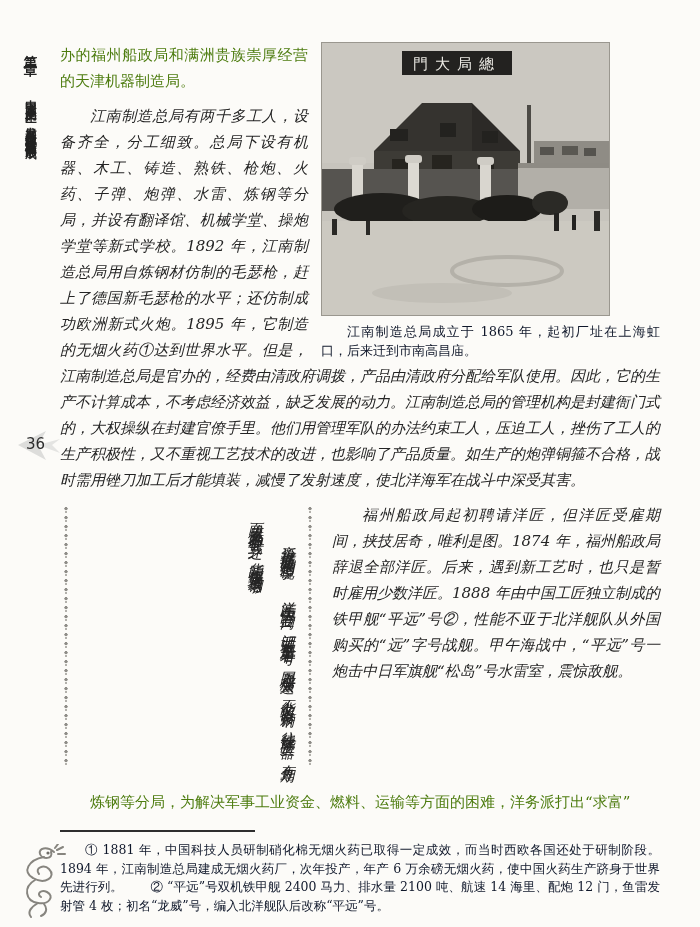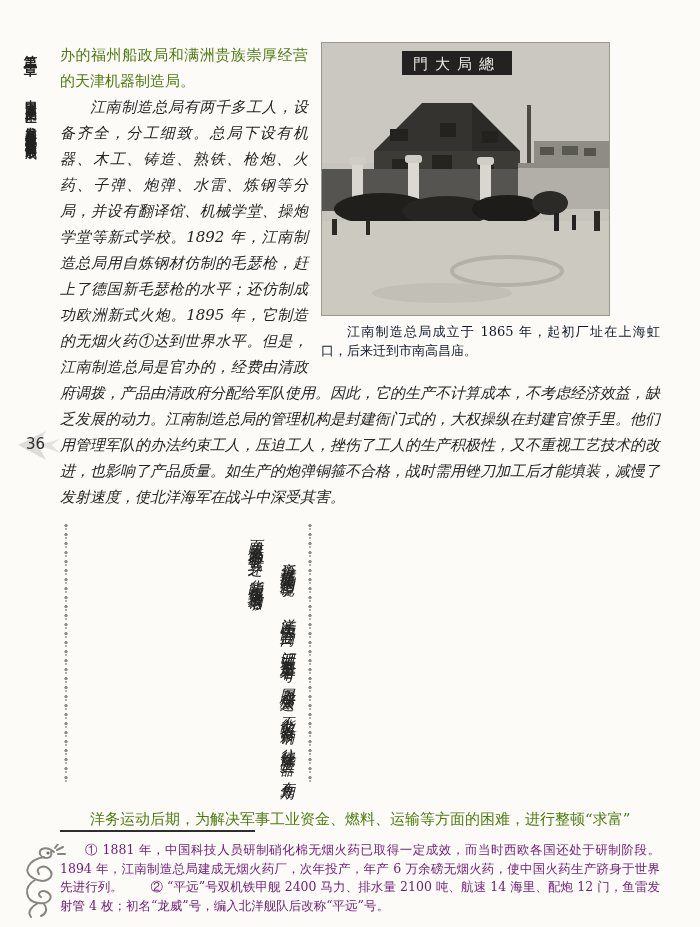--- a/index.html
+++ b/index.html
@@ -17,42 +17,42 @@
   .pagenum-wrap{position:absolute;left:16px;top:427px;width:48px;height:36px;}
   .pagenum-arrow{position:absolute;left:0;top:2px;}
   .pagenum{position:absolute;left:10px;top:8px;font-size:15px;color:#2b2b2b;
     font-family:"DejaVu Sans","Liberation Sans",sans-serif;}
   
   .content{position:absolute;left:60px;top:42px;width:600px;}
   p{margin:0;text-align:justify;}
   .song{font-size:15px;line-height:26px;color:#4d7c0f;}
   .kai{font-size:15px;line-height:26px;color:#242424;font-style:italic;}
   .indent{text-indent:2em;}
-  .mt{}
+  .mt{margin-top:9px;}
   
   .figure{float:right;width:339px;margin:2px 0 8px 13px;}
   .photo{display:block;width:287px;height:272px;border:1px solid #9a978f;background:#c6c3bc;}
   .caption{font-size:13px;line-height:19px;color:#0f172a;margin-top:6px;
     text-indent:2em;text-align:justify;font-style:normal;}
   
   .quote-box{float:left;width:256px;height:270px;margin:8px 16px 6px 0;
     position:relative;box-sizing:border-box;padding:10px 14px;}
   .orn{position:absolute;top:4px;bottom:4px;width:8px;
     background-image:radial-gradient(circle at 50% 40%,#8f8d88 1.4px,rgba(0,0,0,0) 1.9px),
                      radial-gradient(circle at 50% 75%,#b3b1ac 1px,rgba(0,0,0,0) 1.4px);
     background-size:8px 9px;}
   .orn.left{left:2px;} .orn.right{right:2px;}
   .quote-text{writing-mode:vertical-rl;text-orientation:upright;
     height:250px;width:228px;margin:0 auto;
     font-size:14.5px;line-height:2.2;letter-spacing:2px;
     font-style:italic;color:#242424;text-indent:1.6em;}
   
   .footer{position:absolute;left:60px;top:830px;width:600px;}
   .foot-rule{width:195px;height:2px;background:#2e2e2e;}
-  .footnotes{font-size:12.5px;line-height:18.5px;color:#701a75;margin-top:9px;
+  .footnotes{font-size:12.5px;line-height:18.5px;color:#0f172a;margin-top:9px;
     text-align:justify;text-indent:2em;}
   .footnotes .note2{margin-left:2.2em;}
   
   .dragon{position:absolute;left:14px;top:844px;}
   .clear{clear:both;}
 </style>
 </head>
 <body>
 
 <div class="page">
@@ -129,25 +129,26 @@
     <p class="song">办的福州船政局和满洲贵族崇厚经营的天津机器制造局。</p>
 
     <p class="kai indent mt">江南制造总局有两千多工人，设备齐全，分工细致。总局下设有机器、木工、铸造、熟铁、枪炮、火药、子弹、炮弹、水雷、炼钢等分局，并设有翻译馆、机械学堂、操炮学堂等新式学校。1892 年，江南制造总局用自炼钢材仿制的毛瑟枪，赶上了德国新毛瑟枪的水平；还仿制成功欧洲新式火炮。1895 年，它制造的无烟火药①达到世界水平。但是，江南制造总局是官办的，经费由清政府调拨，产品由清政府分配给军队使用。因此，它的生产不计算成本，不考虑经济效益，缺乏发展的动力。江南制造总局的管理机构是封建衙门式的，大权操纵在封建官僚手里。他们用管理军队的办法约束工人，压迫工人，挫伤了工人的生产积极性，又不重视工艺技术的改进，也影响了产品质量。如生产的炮弹铜箍不合格，战时需用锉刀加工后才能填装，减慢了发射速度，使北洋海军在战斗中深受其害。</p>
 
     <aside class="quote-box">
       <div class="orn left"></div>
       <div class="orn right"></div>
       <div class="quote-text">奕䜣批评洋匠唯利是图说：“洋匠与中国立合同，订明若干年造船若干号，因恐成船太速，不能久留以食薪饷，往往派华匠造一器，有先期而成者必以为不中程式弃之，华匠相率缓延遂成锢习。”</div>
     </aside>
 
+    <p class="kai indent mt">福州船政局起初聘请洋匠，但洋匠受雇期间，挟技居奇，唯利是图。1874 年，福州船政局辞退全部洋匠。后来，遇到新工艺时，也只是暂时雇用少数洋匠。1888 年由中国工匠独立制成的铁甲舰“平远”号②，性能不亚于北洋舰队从外国购买的“远”字号战舰。甲午海战中，“平远”号一炮击中日军旗舰“松岛”号水雷室，震惊敌舰。</p>
 
 
     <div class="clear"></div>
 
-    <p class="song indent" style="margin-top:12px;">洋务运动后期，为解决军事工业资金、燃料、运输等方面的困难，进行整顿“求富”</p>
+    <p class="song indent" style="margin-top:12px;">炼钢等分局，为解决军事工业资金、燃料、运输等方面的困难，洋务派打出“求富”</p>
   </div>
 
   <div class="footer">
     <div class="foot-rule"></div>
     <p class="footnotes"><span class="note1">① 1881 年，中国科技人员研制硝化棉无烟火药已取得一定成效，而当时西欧各国还处于研制阶段。1894 年，江南制造总局建成无烟火药厂，次年投产，年产 6 万余磅无烟火药，使中国火药生产跻身于世界先进行列。</span><span class="note2">② “平远”号双机铁甲舰 2400 马力、排水量 2100 吨、航速 14 海里、配炮 12 门，鱼雷发射管 4 枚；初名“龙威”号，编入北洋舰队后改称“平远”号。</span></p>
   </div>
 
   <svg class="dragon" width="56" height="74" viewBox="0 0 56 74">
     <g fill="none" stroke="#87857f" stroke-width="2" stroke-linecap="round">
       <path d="M40 8 C33 2 24 4 26 10 C28 16 40 15 37 8"></path>

